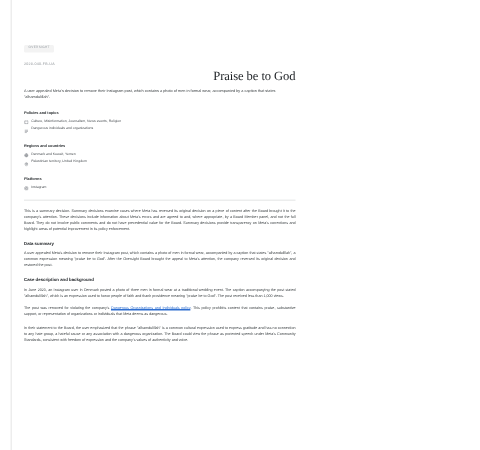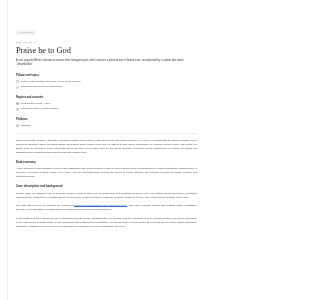--- a/index.html
+++ b/index.html
@@ -21,20 +21,21 @@
   }
   .kicker{
     margin-top:4px;font-size:2.4px;letter-spacing:.18px;
     color:#8a8f94;line-height:1.4;text-transform:uppercase;
   }
   .doc-title{
     margin:1.5px 0 0 0;
     font-family:"Liberation Serif",serif;
     font-size:8.4px;line-height:1.12;font-weight:400;color:#1b1f23;
     letter-spacing:-.05px;
+    text-align:right;
   }
   .lede{
     margin-top:3.4px;width:178px;
     font-size:2.55px;line-height:1.62;color:#3b4043;
   }
 
   .sec-head{
     margin-top:7px;margin-bottom:2.2px;
     font-size:2.55px;line-height:1.4;font-weight:700;color:#24282b;
   }

